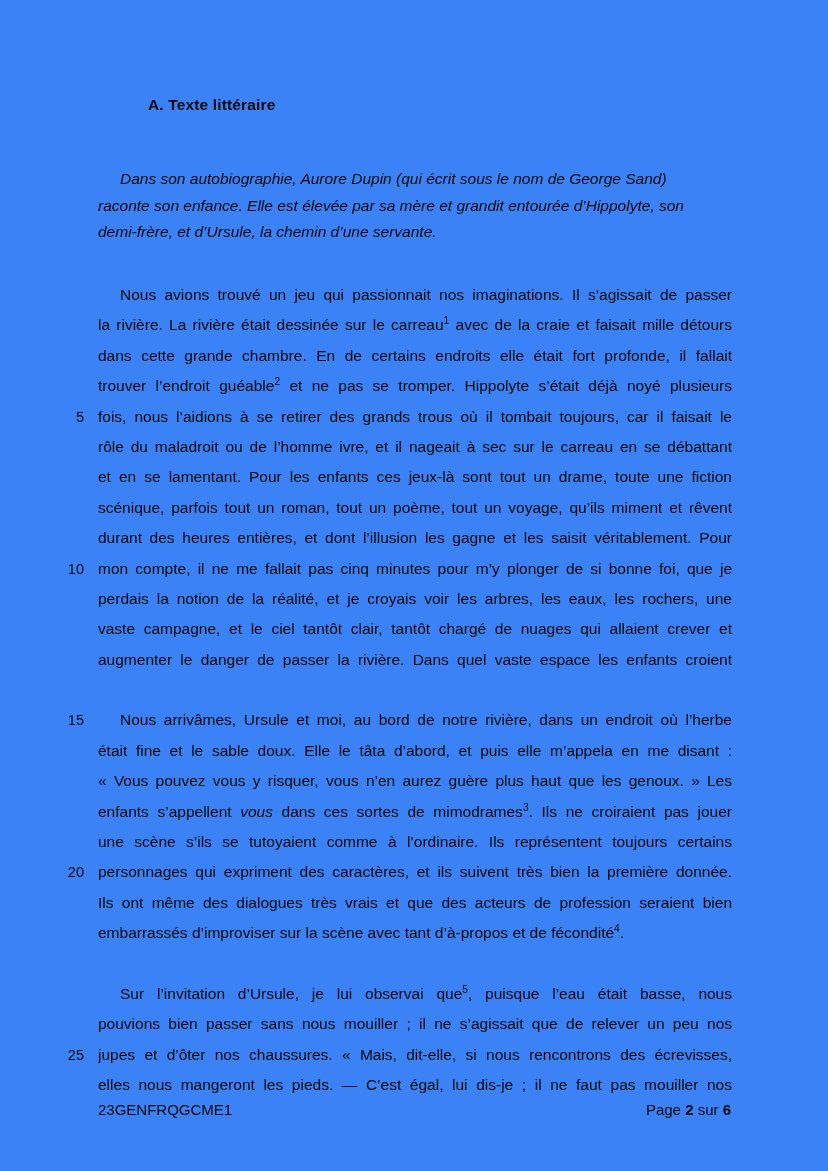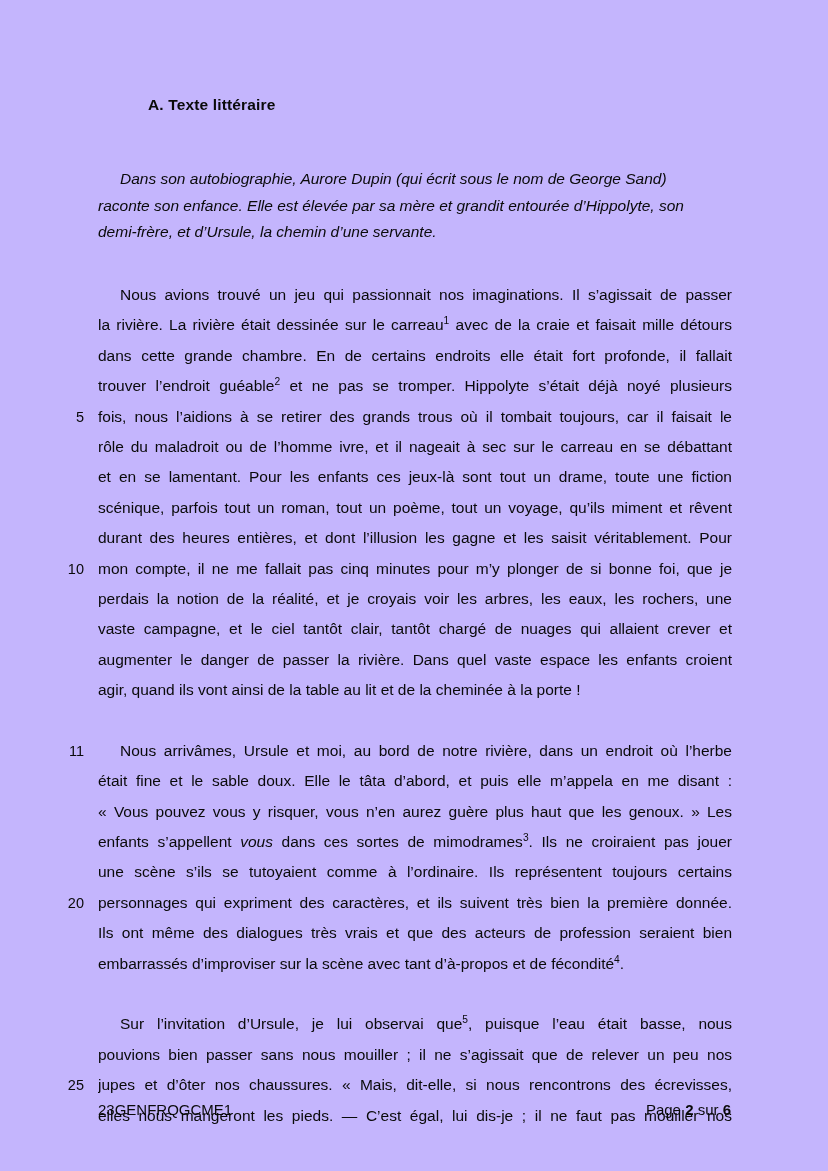--- a/index.html
+++ b/index.html
@@ -8,21 +8,21 @@
     background: #ffffff;
   }
   body {
     font-family: "Liberation Sans", sans-serif;
     color: #0a0a0a;
   }
   .page {
     position: relative;
     width: 828px;
     height: 1171px;
-    background: #c4b5fd;
+    background: #3b82f6;
     overflow: hidden;
     box-sizing: border-box;
   }
 
   
   .section-heading {
     position: absolute;
     left: 148px;
     top: 96px;
     font-size: 15.5px;
@@ -168,27 +168,23 @@
         <span class="content">perdais la notion de la réalité, et je croyais voir les arbres, les eaux, les rochers, une</span>
       </div>
       <div class="txt-line just">
         <span class="lineno"></span>
         <span class="content">vaste campagne, et le ciel tantôt clair, tantôt chargé de nuages qui allaient crever et</span>
       </div>
       <div class="txt-line just">
         <span class="lineno"></span>
         <span class="content">augmenter le danger de passer la rivière. Dans quel vaste espace les enfants croient</span>
       </div>
-      <div class="txt-line just last">
-        <span class="lineno"></span>
-        <span class="content">agir, quand ils vont ainsi de la table au lit et de la cheminée à la porte !</span>
-      </div>
       <div class="para-gap"></div>
       <div class="txt-line just">
-        <span class="lineno">11</span>
+        <span class="lineno">15</span>
         <span class="content"><span class="indent"></span>Nous arrivâmes, Ursule et moi, au bord de notre rivière, dans un endroit où l’herbe</span>
       </div>
       <div class="txt-line just">
         <span class="lineno"></span>
         <span class="content">était fine et le sable doux. Elle le tâta d’abord, et puis elle m’appela en me disant :</span>
       </div>
       <div class="txt-line just">
         <span class="lineno"></span>
         <span class="content">« Vous pouvez vous y risquer, vous n’en aurez guère plus haut que les genoux. » Les</span>
       </div>

